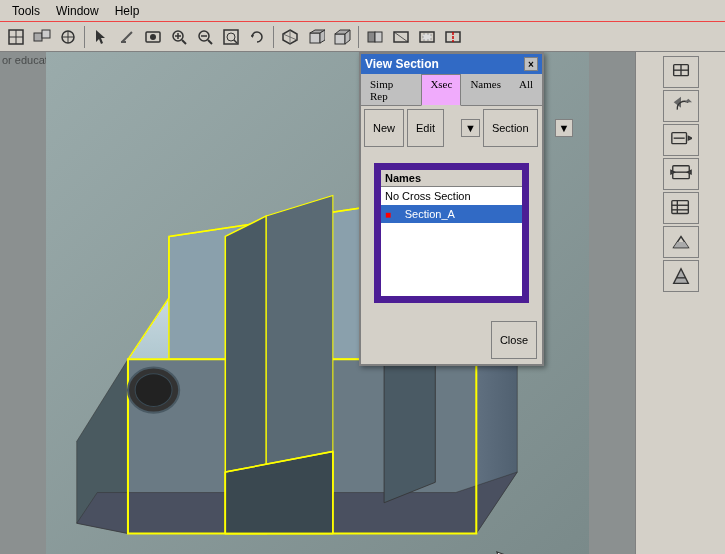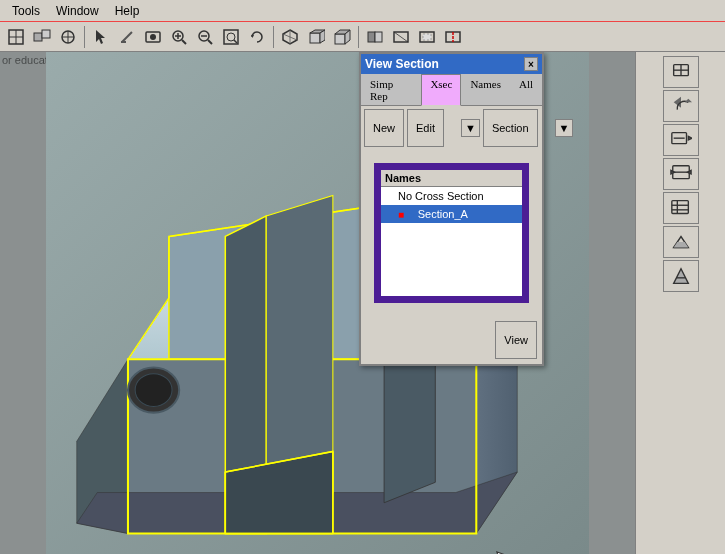--- a/index.html
+++ b/index.html
@@ -34,21 +34,21 @@
     .dialog-titlebar { background: #316ac5; color: white; height: 20px; display: flex; align-items: center; justify-content: space-between; padding: 0 4px; font-size: 12px; font-weight: bold; }
     .dialog-close { width: 14px; height: 14px; background: #c0c0c0; border: 1px solid #808080; display: flex; align-items: center; justify-content: center; cursor: pointer; font-size: 10px; color: black; font-weight: bold; }
     .dialog-tabs { display: flex; border-bottom: 1px solid #808080; background: #d4d0c8; }
     .dialog-tab { padding: 3px 8px; font-size: 11px; cursor: pointer; border: 1px solid transparent; border-bottom: none; background: #c0c0c0; font-family: Liberation Serif, serif; }
     .dialog-tab.active { background: #f0abfc; border: 1px solid #808080; border-bottom: 1px solid #d4d0c8; margin-bottom: -1px; z-index: 1; }
     .dialog-toolbar { display: flex; align-items: center; padding: 3px; gap: 3px; }
     .dialog-btn { padding: 12px 8px; background: #d4d0c8; border: 1px solid #808080; cursor: pointer; font-size: 11px; }
     .dialog-btn-dropdown { display: flex; align-items: center; gap: 17px; }
     .dialog-list { margin: 13px; border: 7px solid #4c1d95; background: white; height: 140px; overflow-y: auto; }
     .dialog-list-header { background: #d4d0c8; border-bottom: 1px solid #808080; padding: 2px 4px; font-size: 11px; font-weight: bold; }
-    .dialog-list-item { padding: 3px 17px; font-size: 11px; cursor: pointer; display: flex; align-items: center; gap: 3px; }
+    .dialog-list-item { padding: 3px 4px; font-size: 11px; cursor: pointer; display: flex; align-items: center; gap: 3px; }
     .dialog-list-item.selected { background: #316ac5; color: white; }
     .item-icon-red { color: red; font-size: 10px; }
     .item-icon-arrow { color: #316ac5; font-size: 10px; }
     .dialog-footer { padding: 5px; display: flex; justify-content: flex-end; }
   </style>
 </head>
 <body>
 
 <div class="menubar">
   <span class="menubar-item">Tools</span>
@@ -282,21 +282,21 @@
           <span>No Cross Section</span>
         </div>
         <div class="dialog-list-item selected">
           <span class="item-icon-red">■</span>
           <span class="item-icon-arrow">▶</span>
           <span>Section_A</span>
         </div>
       </div>
 
       <div class="dialog-footer">
-        <button class="dialog-btn">View</button>
+        <button class="dialog-btn">Close</button>
       </div>
     </div>
 
   </div>
 
   <div class="right-panel">
     <div class="right-btn">
       <svg viewBox="0 0 24 24" fill="none" stroke="#333" stroke-width="1.5">
         <rect x="4" y="4" width="16" height="12" rx="1"></rect>
         <line x1="4" y1="10" x2="20" y2="10"></line>

